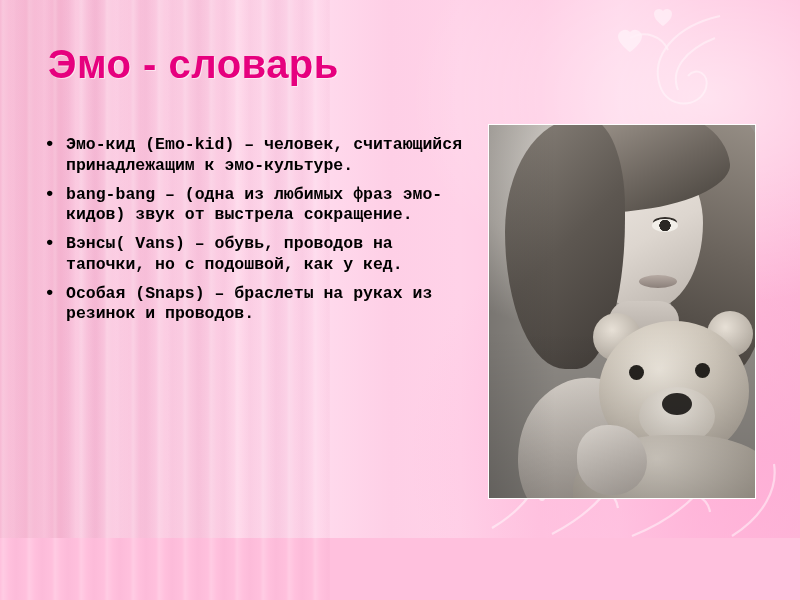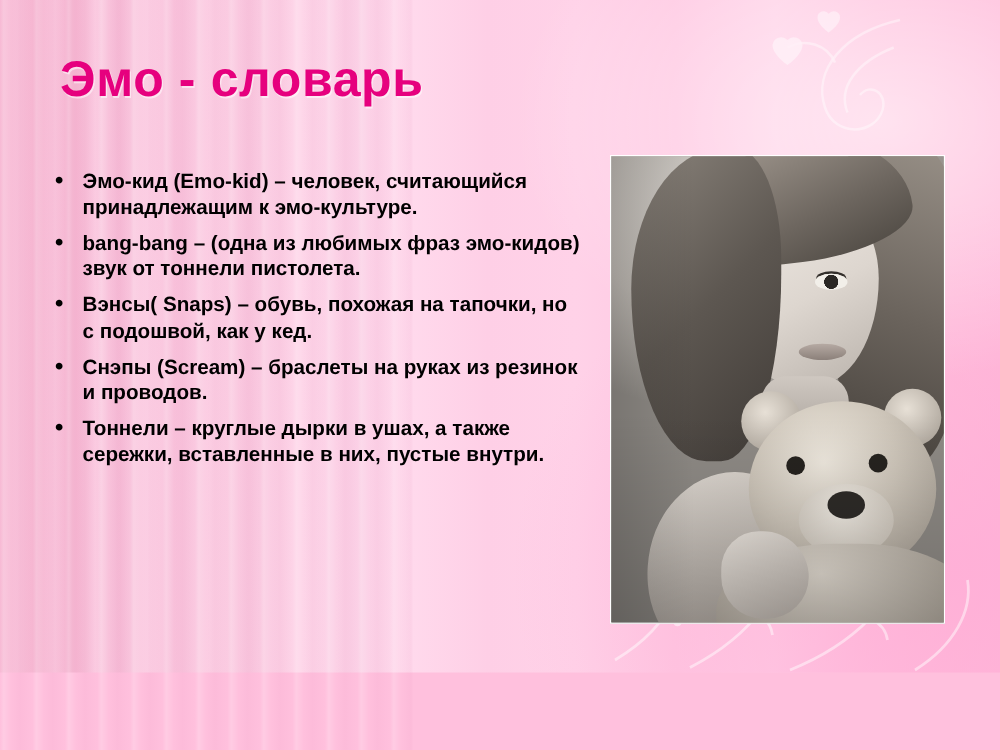--- a/index.html
+++ b/index.html
@@ -83,20 +83,21 @@
     padding: 0;
   }
   ul.bullets > li {
     position: relative;
     padding-left: 30px;
     margin-bottom: 8px;
     font-size: 16.5px;
     line-height: 1.26;
     font-weight: bold;
     color: #000000;
+    font-family: Liberation Mono, monospace;
   }
   ul.bullets > li:before {
     content: "•";
     position: absolute;
     left: 8px;
     top: -1px;
     font-size: 19px;
     line-height: 1.2;
     color: #000;
   }
@@ -269,24 +270,23 @@
       <circle cx="60" cy="150" r="3"></circle>
       <path d="M158 110 a6 6 0 0 1 10 -3 a6 6 0 0 1 10 3 c0 7 -10 14 -10 14 s-10 -7 -10 -14 z"></path>
     </g>
   </svg>
 
   <div class="title">Эмо - словарь</div>
 
   <div class="content">
     <ul class="bullets">
       <li>Эмо-кид (Emo-kid) – человек, считающийся принадлежащим к эмо-культуре.</li>
-      <li>bang-bang – (одна из любимых фраз эмо-кидов) звук от тоннели пистолета.</li>
-      <li>Вэнсы( Snaps) – обувь, похожая на тапочки, но с подошвой, как у кед.</li>
-      <li>Снэпы (Scream) – браслеты на руках из резинок и проводов.</li>
-      <li>Тоннели – круглые дырки в ушах, а также сережки, вставленные в них, пустые внутри.</li>
+      <li>bang-bang – (одна из любимых фраз эмо-кидов) звук от выстрела сокращение.</li>
+      <li>Вэнсы( Vans) – обувь, проводов на тапочки, но с подошвой, как у кед.</li>
+      <li>Особая (Snaps) – браслеты на руках из резинок и проводов.</li>
     </ul>
   </div>
 
   <div class="photo">
     <div class="ph-bg"></div>
     <div class="ph-arm"></div>
     <div class="ph-hair-right"></div>
     <div class="ph-face"></div>
     <div class="ph-eye"></div>
     <div class="ph-lips"></div>

